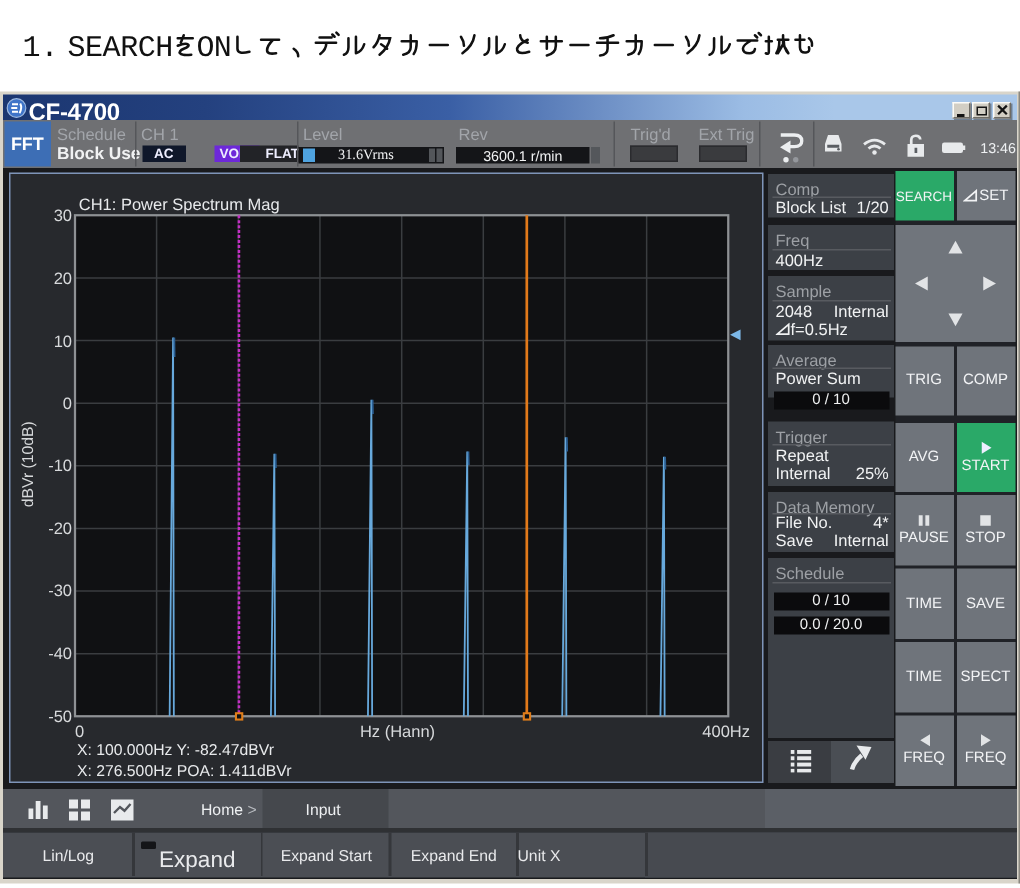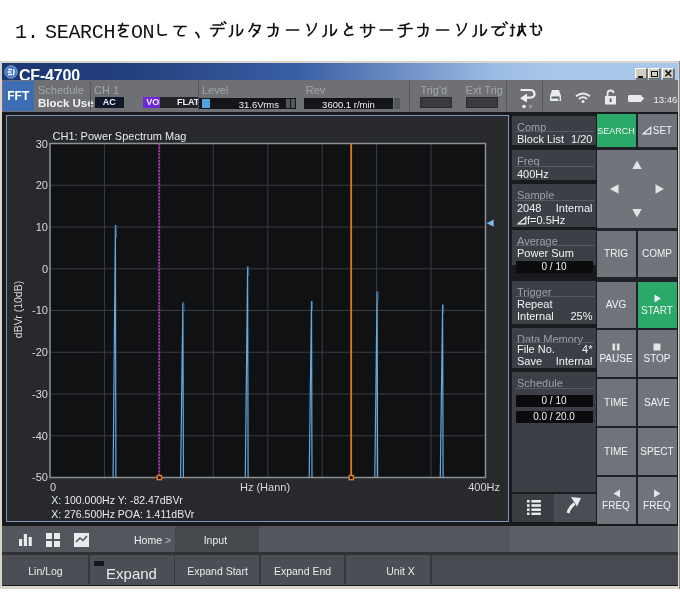--- a/index.html
+++ b/index.html
@@ -72,21 +72,21 @@
 <div class="abs wht" style="left:38px;top:97px;font-size:11.5px;font-weight:bold;">Block Use</div>
 <div class="abs" style="left:89.5px;top:81px;width:1px;height:30px;background:#55565a;"></div>
 <div class="abs lab" style="left:94px;top:83.5px;">CH 1</div>
 <div class="abs" style="left:94.5px;top:96.8px;width:29.3px;height:11.5px;background:#0f172a;color:#eef;font-size:9px;font-weight:bold;text-align:center;line-height:11.5px;">AC</div>
 <div class="abs" style="left:127.3px;top:96.8px;width:29.3px;height:11.5px;background:#6d28d9;color:#eef;font-size:9px;font-weight:bold;text-align:center;line-height:11.5px;margin-left:16px;">VOLT</div>
 <div class="abs" style="left:160.3px;top:96.8px;width:39px;height:11.5px;background:#222327;color:#eef;font-size:9px;font-weight:bold;text-align:right;line-height:11.5px;">FLAT</div>
 <div class="abs" style="left:197.5px;top:81px;width:1px;height:30px;background:#55565a;"></div>
 <div class="abs lab" style="left:202px;top:83.5px;">Level</div>
 <div class="abs" style="left:198.5px;top:97.8px;width:97.3px;height:11.2px;background:#141518;"></div>
 <div class="abs" style="left:201.5px;top:99px;width:8px;height:9.2px;background:#4fa3e0;"></div>
-<div class="abs wht" style="left:209px;top:99.3px;width:70px;font-size:9.5px;text-align:right;">31.6Vrms</div>
+<div class="abs wht" style="left:209px;top:99.3px;width:70px;font-size:9.5px;text-align:center;font-family:Liberation Serif, serif;">31.6Vrms</div>
 <div class="abs" style="left:286.1px;top:99px;width:3.5px;height:9.2px;background:#53565a;"></div>
 <div class="abs" style="left:290.6px;top:99px;width:4.4px;height:9.2px;background:#53565a;"></div>
 
 <div class="abs lab" style="left:305.7px;top:83.5px;">Rev</div>
 <div class="abs" style="left:304.3px;top:97.8px;width:89px;height:11.2px;background:#141518;"></div>
 <div class="abs wht" style="left:310px;top:99.3px;width:77px;font-size:9.5px;text-align:center;white-space:nowrap;">3600.1 r/min</div>
 <div class="abs" style="left:394.2px;top:97.8px;width:5.7px;height:11.2px;background:#54575b;"></div>
 <div class="abs" style="left:408.5px;top:81px;width:1px;height:30px;background:#55565a;"></div>
 <div class="abs lab" style="left:420.4px;top:83.5px;text-align:right;">Trig'd</div>
 <div class="abs" style="left:420.4px;top:96.6px;width:32px;height:11px;background:#3a3b3e;border:1px solid #2a2b2e;box-sizing:border-box;"></div>
@@ -333,13 +333,13 @@
 <div class="abs" style="left:88px;top:555px;width:1.5px;height:29px;background:#35373b;"></div>
 <div class="abs" style="left:173.5px;top:555px;width:1.5px;height:29px;background:#35373b;"></div>
 <div class="abs" style="left:259px;top:555px;width:1.5px;height:29px;background:#35373b;"></div>
 <div class="abs" style="left:344px;top:555px;width:1.5px;height:29px;background:#35373b;"></div>
 <div class="abs" style="left:430px;top:555px;width:1.5px;height:29px;background:#35373b;"></div>
 <div class="abs" style="left:3px;top:564.5px;width:85px;color:#e9eaec;font-size:10.5px;text-align:center;">Lin/Log</div>
 <div class="abs" style="left:89px;top:564.5px;width:85px;color:#e9eaec;font-size:15px;text-align:center;">Expand</div>
 <div class="abs" style="left:94px;top:560.5px;width:10px;height:5px;background:#141518;border-radius:1px;"></div>
 <div class="abs" style="left:175px;top:564.5px;width:85px;color:#e9eaec;font-size:10.5px;text-align:center;">Expand Start</div>
 <div class="abs" style="left:260px;top:564.5px;width:85px;color:#e9eaec;font-size:10.5px;text-align:center;">Expand End</div>
-<div class="abs" style="left:358px;top:564.5px;width:85px;color:#e9eaec;font-size:10.5px;text-align:center;">Unit X</div>
+<div class="abs" style="left:345px;top:564.5px;width:85px;color:#e9eaec;font-size:10.5px;text-align:left;">Unit X</div>
 
 </body></html>

